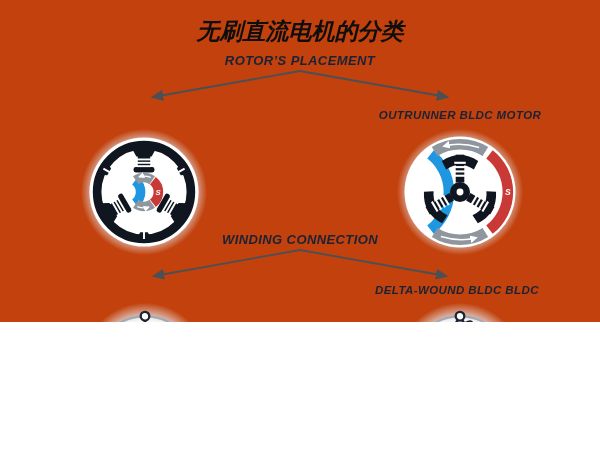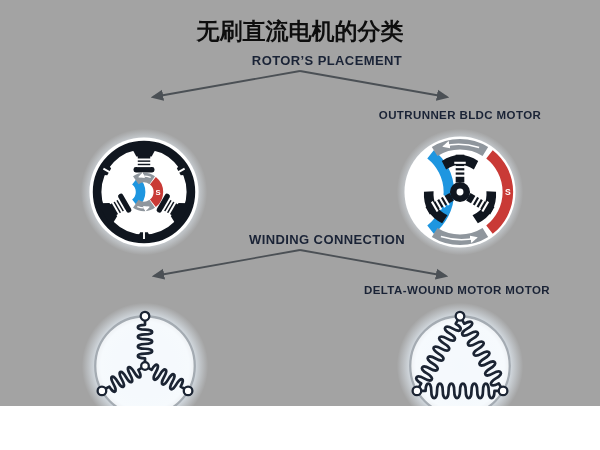--- a/index.html
+++ b/index.html
@@ -1,22 +1,22 @@
 <!DOCTYPE html>
 <html style="--title-black: #0e0e0e; --label-navy: #1a2336; --arrow-gray: #4b5055; --halo-blue: #e7f1fb; --stator-black: #10161f; --magnet-blue: #1e96e0; --magnet-red: #c93a36; --magnet-gray: #8f969d; --coil-navy: #1b2433; --circle-gray: #a4abb2;"><head>
 <meta charset="utf-8">
 <style>
   html,body{margin:0;padding:0;background:#fff;}
-  .canvas{position:relative;width:600px;height:406px;background:#a3a3a3;overflow:hidden;
-          font-family:"Liberation Sans",sans-serif;}
+  .canvas{position:relative;width:600px;height:322px;background:#c2410c;overflow:hidden;
+          font-family:"Liberation Sans",sans-serif;font-style:italic;}
   .title{position:absolute;transform:translateX(-50%);font-weight:bold;font-size:23px;
          color:var(--title-black,#0e0e0e);font-family:"DejaVu Sans",sans-serif;white-space:nowrap;}
   .lbl{position:absolute;transform:translateX(-50%);font-weight:bold;
        color:var(--label-navy,#1a2336);letter-spacing:.4px;white-space:nowrap;}
-  .lbl-md{font-size:13px;margin-left:27px;}
+  .lbl-md{font-size:13px;}
   .lbl-sm{font-size:11.5px;}
   .motor{position:absolute;width:134px;height:134px;}
   .connectors{position:absolute;left:0;top:0;pointer-events:none;}
 </style>
 </head>
 <body>
 
 <div class="canvas">
 
   <svg class="connectors" width="600" height="450">
@@ -30,21 +30,21 @@
       <path d="M300,71 L447,97" marker-end="url(#ah)"></path>
       <path d="M300,250 L154,276" marker-end="url(#ah)"></path>
       <path d="M300,250 L446,276" marker-end="url(#ah)"></path>
     </g>
   </svg>
 
   <div class="title" style="left:300px;top:16px">无刷直流电机的分类</div>
   <div class="lbl lbl-md" style="left:300px;top:53px">ROTOR’S PLACEMENT</div>
   <div class="lbl lbl-md" style="left:300px;top:232px">WINDING CONNECTION</div>
   <div class="lbl lbl-sm" style="left:460px;top:109px">OUTRUNNER BLDC MOTOR</div>
-  <div class="lbl lbl-sm" style="left:457px;top:284px">DELTA-WOUND MOTOR MOTOR</div>
+  <div class="lbl lbl-sm" style="left:457px;top:284px">DELTA-WOUND BLDC BLDC</div>
 
   <svg class="motor" style="left:77px;top:125px" viewBox="-70 -70 140 140">
     <defs>
       <radialGradient id="halo1">
           <stop offset="0%" stop-color="#e4effa"></stop>
           <stop offset="70%" stop-color="#e8f2fb"></stop>
           <stop offset="100%" stop-color="#e8f2fb" stop-opacity="0"></stop>
         </radialGradient>
       <marker id="wa1" viewBox="0 0 6 6" refX="4.8" refY="3" markerWidth="5" markerHeight="5" orient="auto">
           <path d="M0,0 L6,3 L0,6 Z" fill="#fff"></path>

